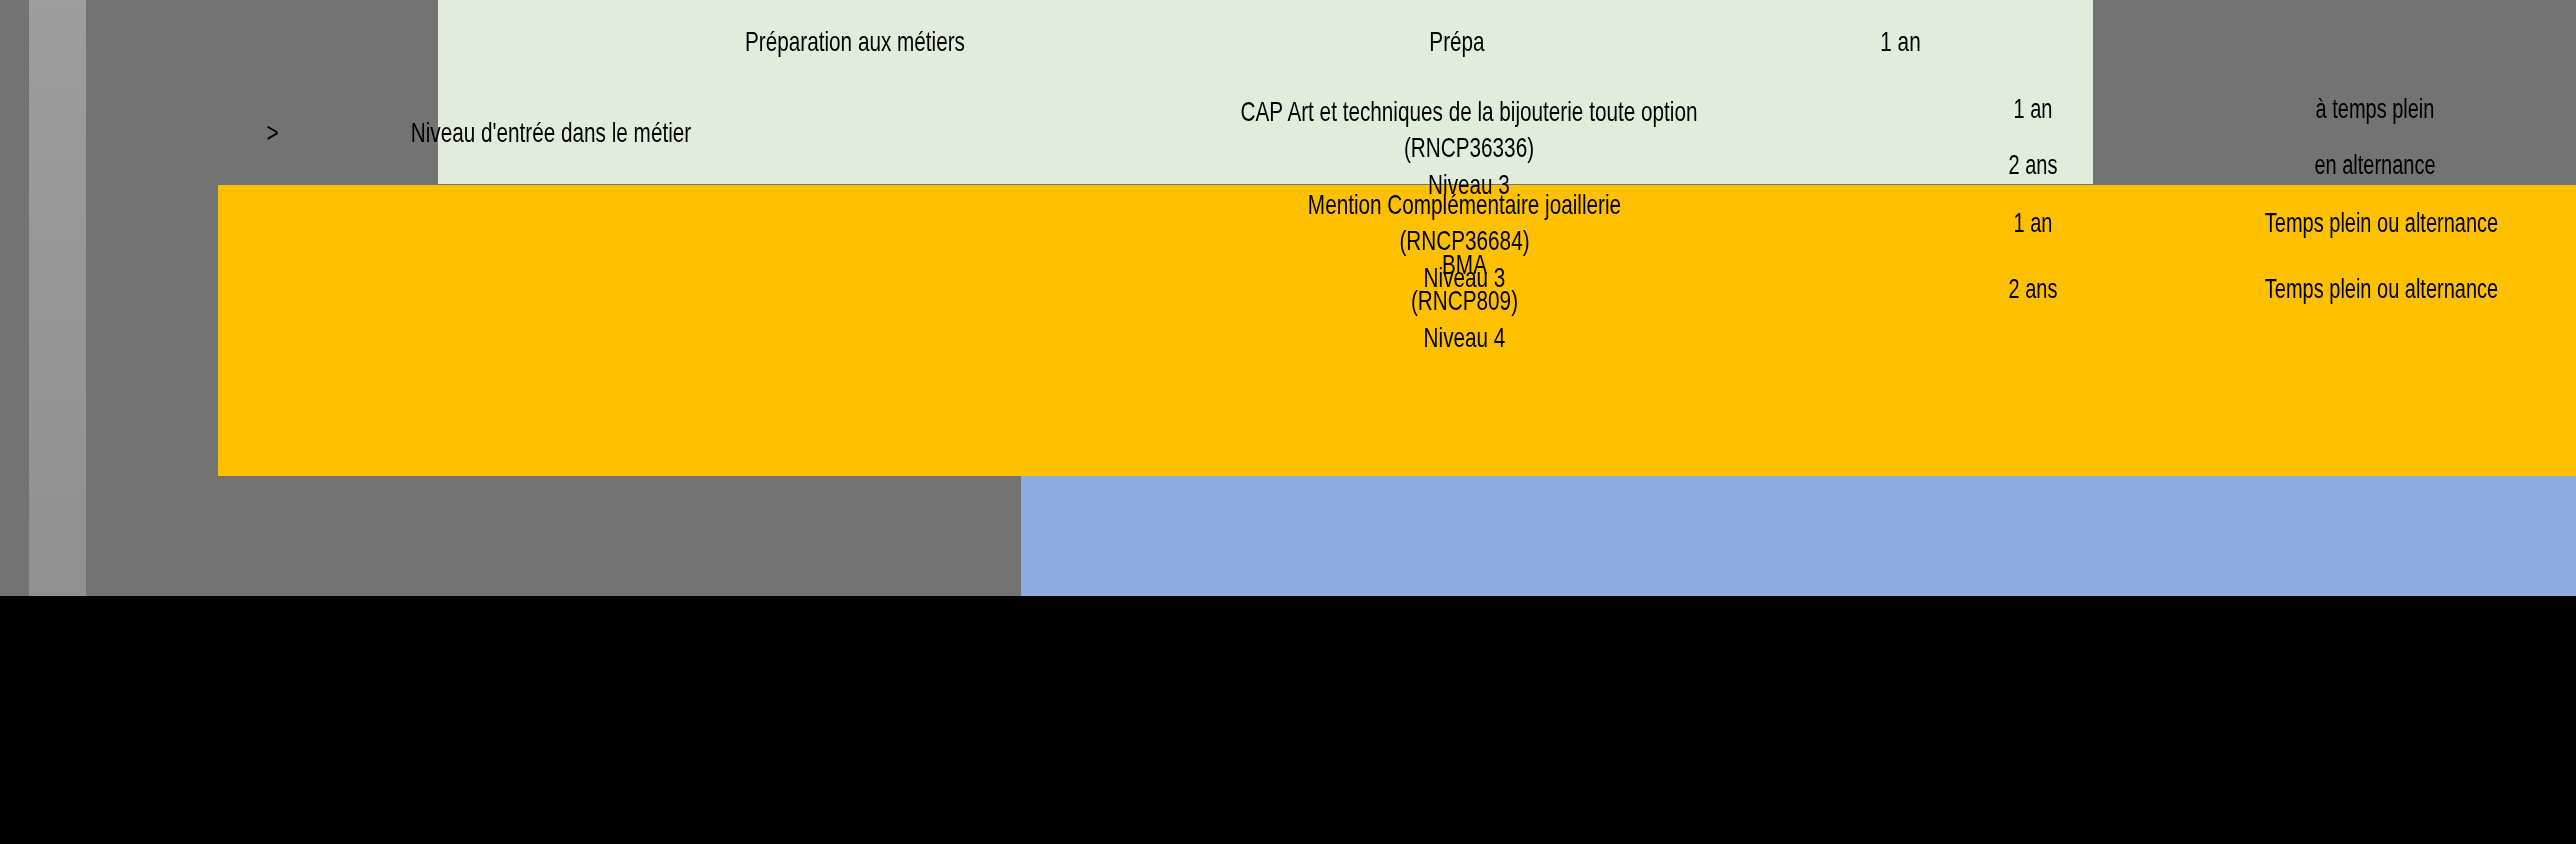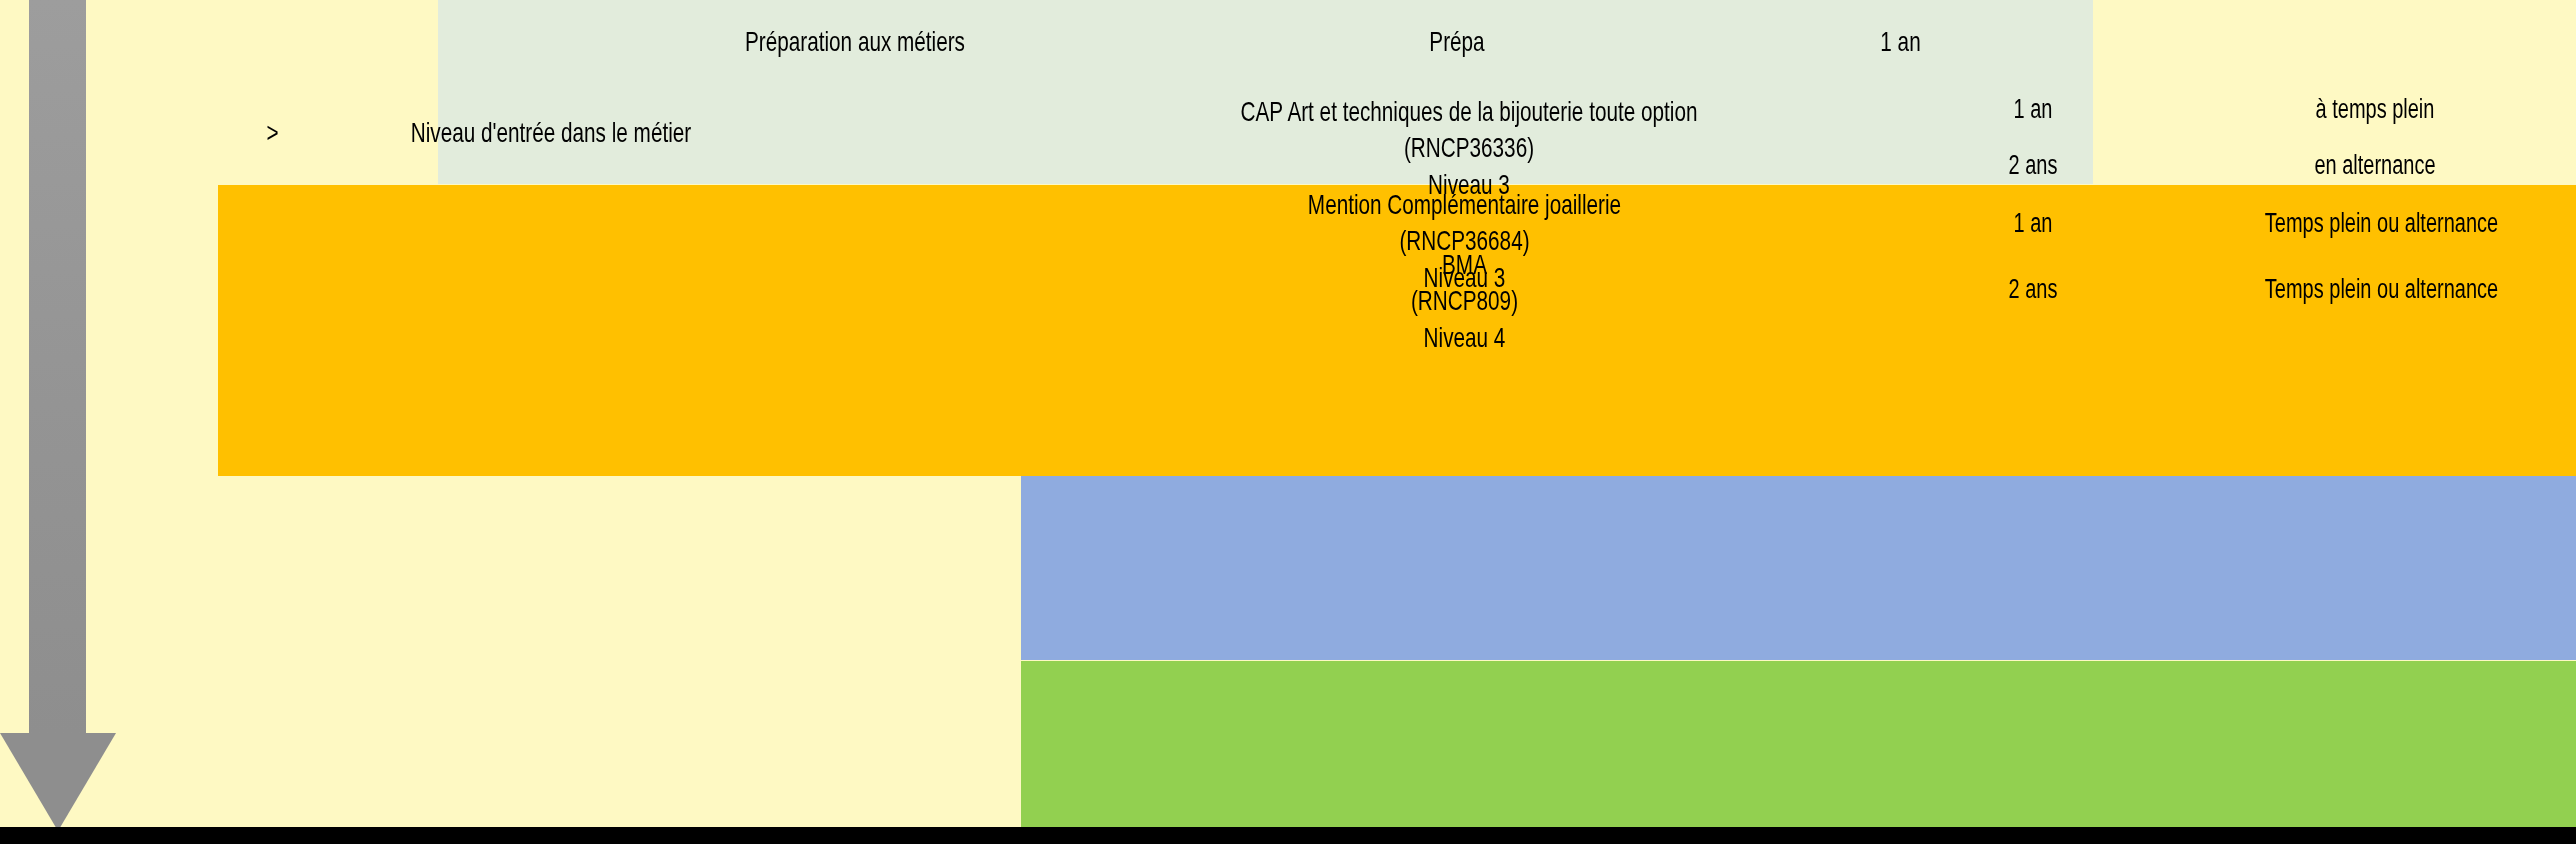--- a/index.html
+++ b/index.html
@@ -7,22 +7,22 @@
     padding: 0;
     background: #000000;
   }
   body {
     font-family: "Liberation Sans", sans-serif;
   }
 
   #canvas {
     position: relative;
     width: 2576px;
-    height: 827px;
-    background: #fef9c3;
+    height: 596px;
+    background: #737373;
     overflow: hidden;
   }
 
   
   .arrow-wrap {
     position: absolute;
     left: 0px;
     top: 0px;
     width: 115px;
     height: 832px;

